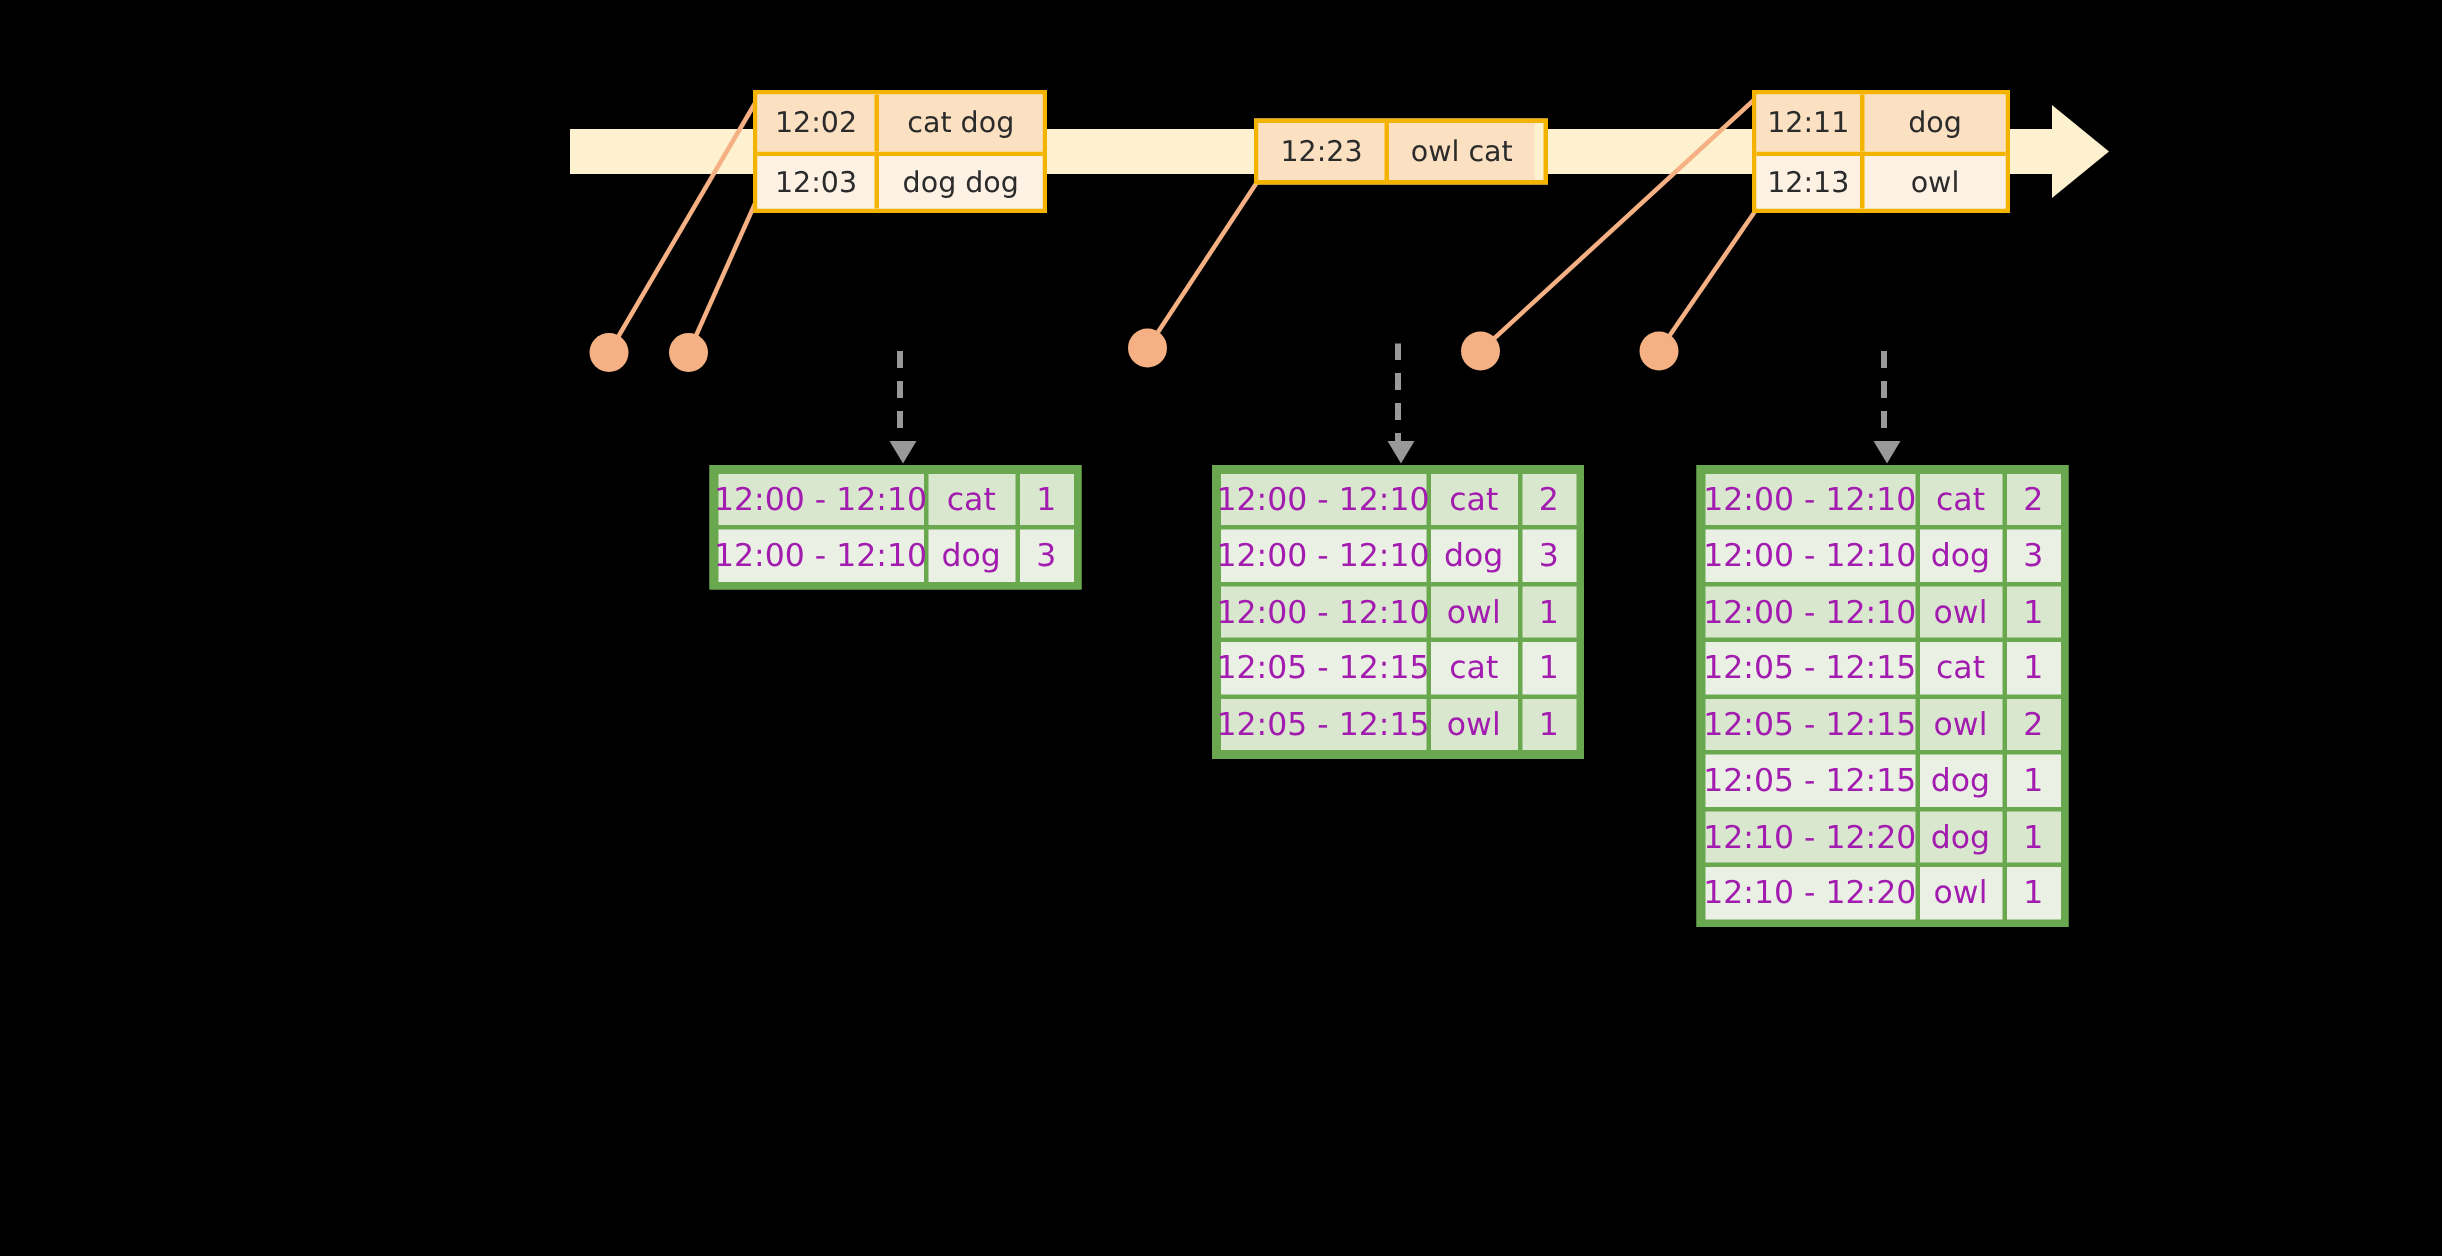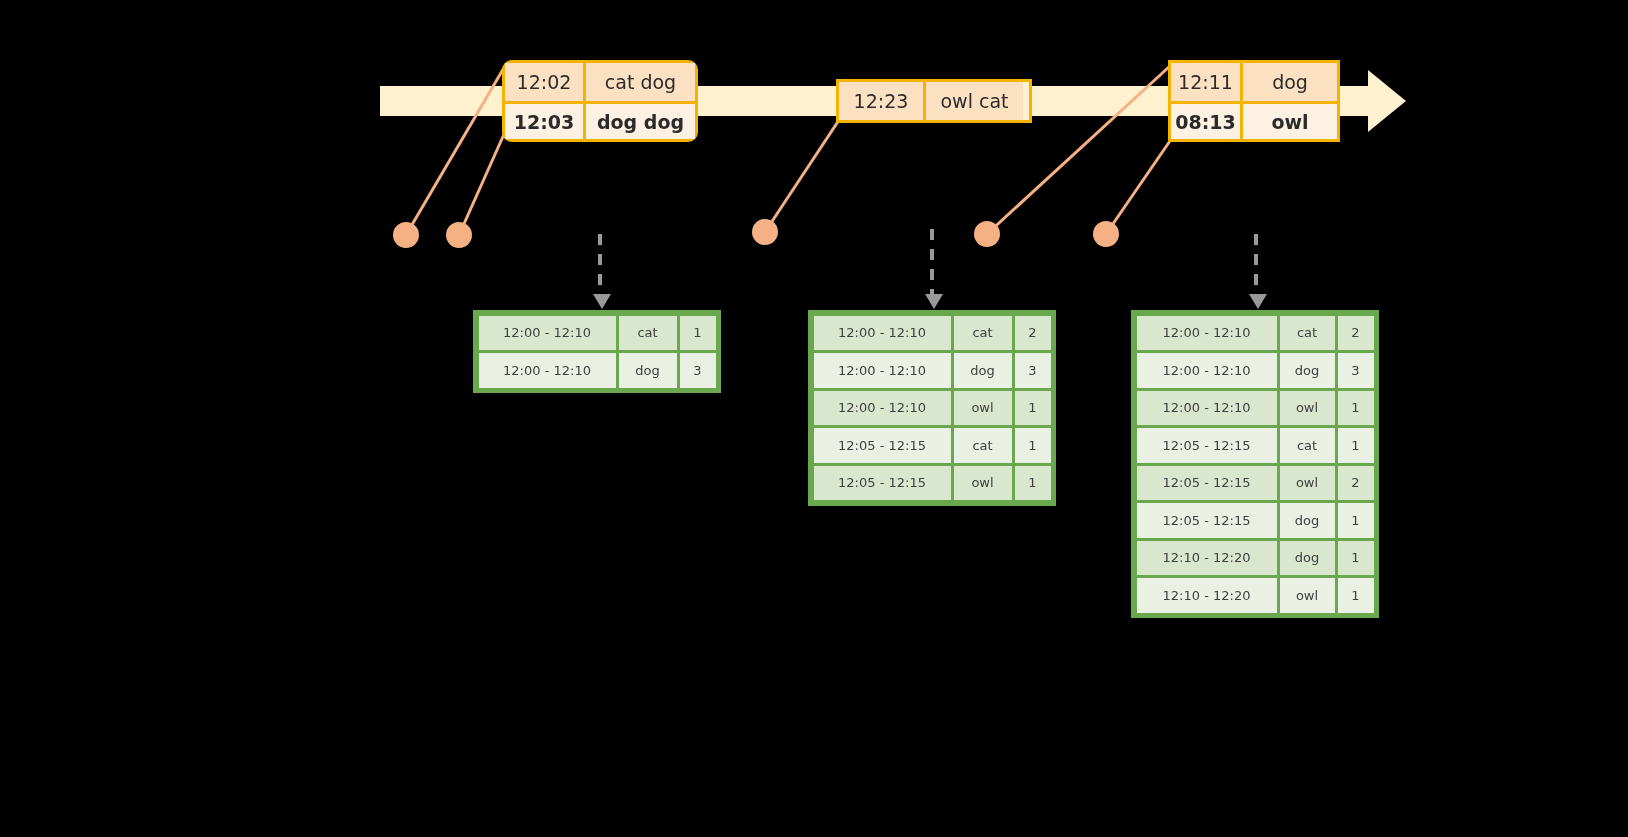--- a/index.html
+++ b/index.html
@@ -10,48 +10,48 @@
   #timeline-band{position:absolute;left:380px;top:86px;width:990px;height:30px;
                  background:#fdf1cf;}
   #timeline-arrowhead{position:absolute;left:1368px;top:70px;width:0;height:0;
                       border-top:31px solid transparent;border-bottom:31px solid transparent;
                       border-left:38px solid #fdf1cf;}
 
   
   .event-box{position:absolute;border:3px solid #f5b301;box-sizing:border-box;
              background:#fdf1cf;}
   .event-row{display:flex;height:38px;box-sizing:border-box;}
-  .event-row + .event-row{border-top:3px solid #f5b301;font-weight:bold;}
+  .event-row + .event-row{border-top:3px solid #f5b301;}
   .event-row.light .cell{background:#fdf1e4;}
   .event-row.dark  .cell{background:#fce0c2;}
   .cell{display:flex;align-items:center;justify-content:center;
         font-size:19px;color:#2b2b2b;box-sizing:border-box;white-space:nowrap;}
   .cell.time{width:84px;}
   .cell.tokens{flex:1;border-left:3px solid #f5b301;}
 
-  #event-box-1{left:502px;top:60px;width:196px;border-radius:10px;}
+  #event-box-1{left:502px;top:60px;width:196px;}
   #event-box-1 .cell.tokens{width:112px;flex:none;}
   #event-box-2{left:836px;top:79px;width:196px;}
   #event-box-2 .cell.tokens{width:100px;flex:none;}
   #event-box-3{left:1168px;top:60px;width:172px;}
   #event-box-3 .cell.time{width:76px;}
   #event-box-3 .cell.tokens{width:97px;flex:none;}
 
   
   #connectors{position:absolute;left:0;top:0;width:1628px;height:837px;
               pointer-events:none;}
 
   
   .result-table{position:absolute;border:4px solid #6aa84f;box-sizing:border-box;
                 background:#6aa84f;}
   .res-row{display:flex;height:37.5px;box-sizing:border-box;}
   .res-row.dark  .rcell{background:#d9e7ce;}
   .res-row.light .rcell{background:#eaf1e4;}
   .rcell{display:flex;align-items:center;justify-content:center;
-         font-size:13px;color:#404040;white-space:nowrap;box-sizing:border-box;
+         font-size:21px;color:#a21caf;white-space:nowrap;box-sizing:border-box;
          margin:1.5px;}
   .rcell.range{width:137px;}
   .rcell.word{width:58px;}
   .rcell.count{width:36px;}
 
   #result-table-1{left:473px;top:310px;}
   #result-table-2{left:808px;top:310px;}
   #result-table-3{left:1131px;top:310px;}
   #result-table-3 .rcell.range{width:140px;}
   #result-table-3 .rcell.word{width:55px;}
@@ -100,21 +100,21 @@
         <div class="cell time">12:23</div>
         <div class="cell tokens">owl cat</div>
       </div>
     </div>
   <div class="event-box" id="event-box-3">
       <div class="event-row dark">
         <div class="cell time">12:11</div>
         <div class="cell tokens">dog</div>
       </div>
       <div class="event-row light">
-        <div class="cell time">08:13</div>
+        <div class="cell time">12:13</div>
         <div class="cell tokens">owl</div>
       </div>
     </div>
 
   <div id="dashed-arrows">
       <div class="dash-arrow" style="left: 593px; top: 234px; height: 75px;">
         <div class="dash-line" style="height: 60px;"></div>
         <div class="dash-head" style="top: 60px;"></div>
       </div>
       <div class="dash-arrow" style="left: 925px; top: 229px; height: 80px;">

